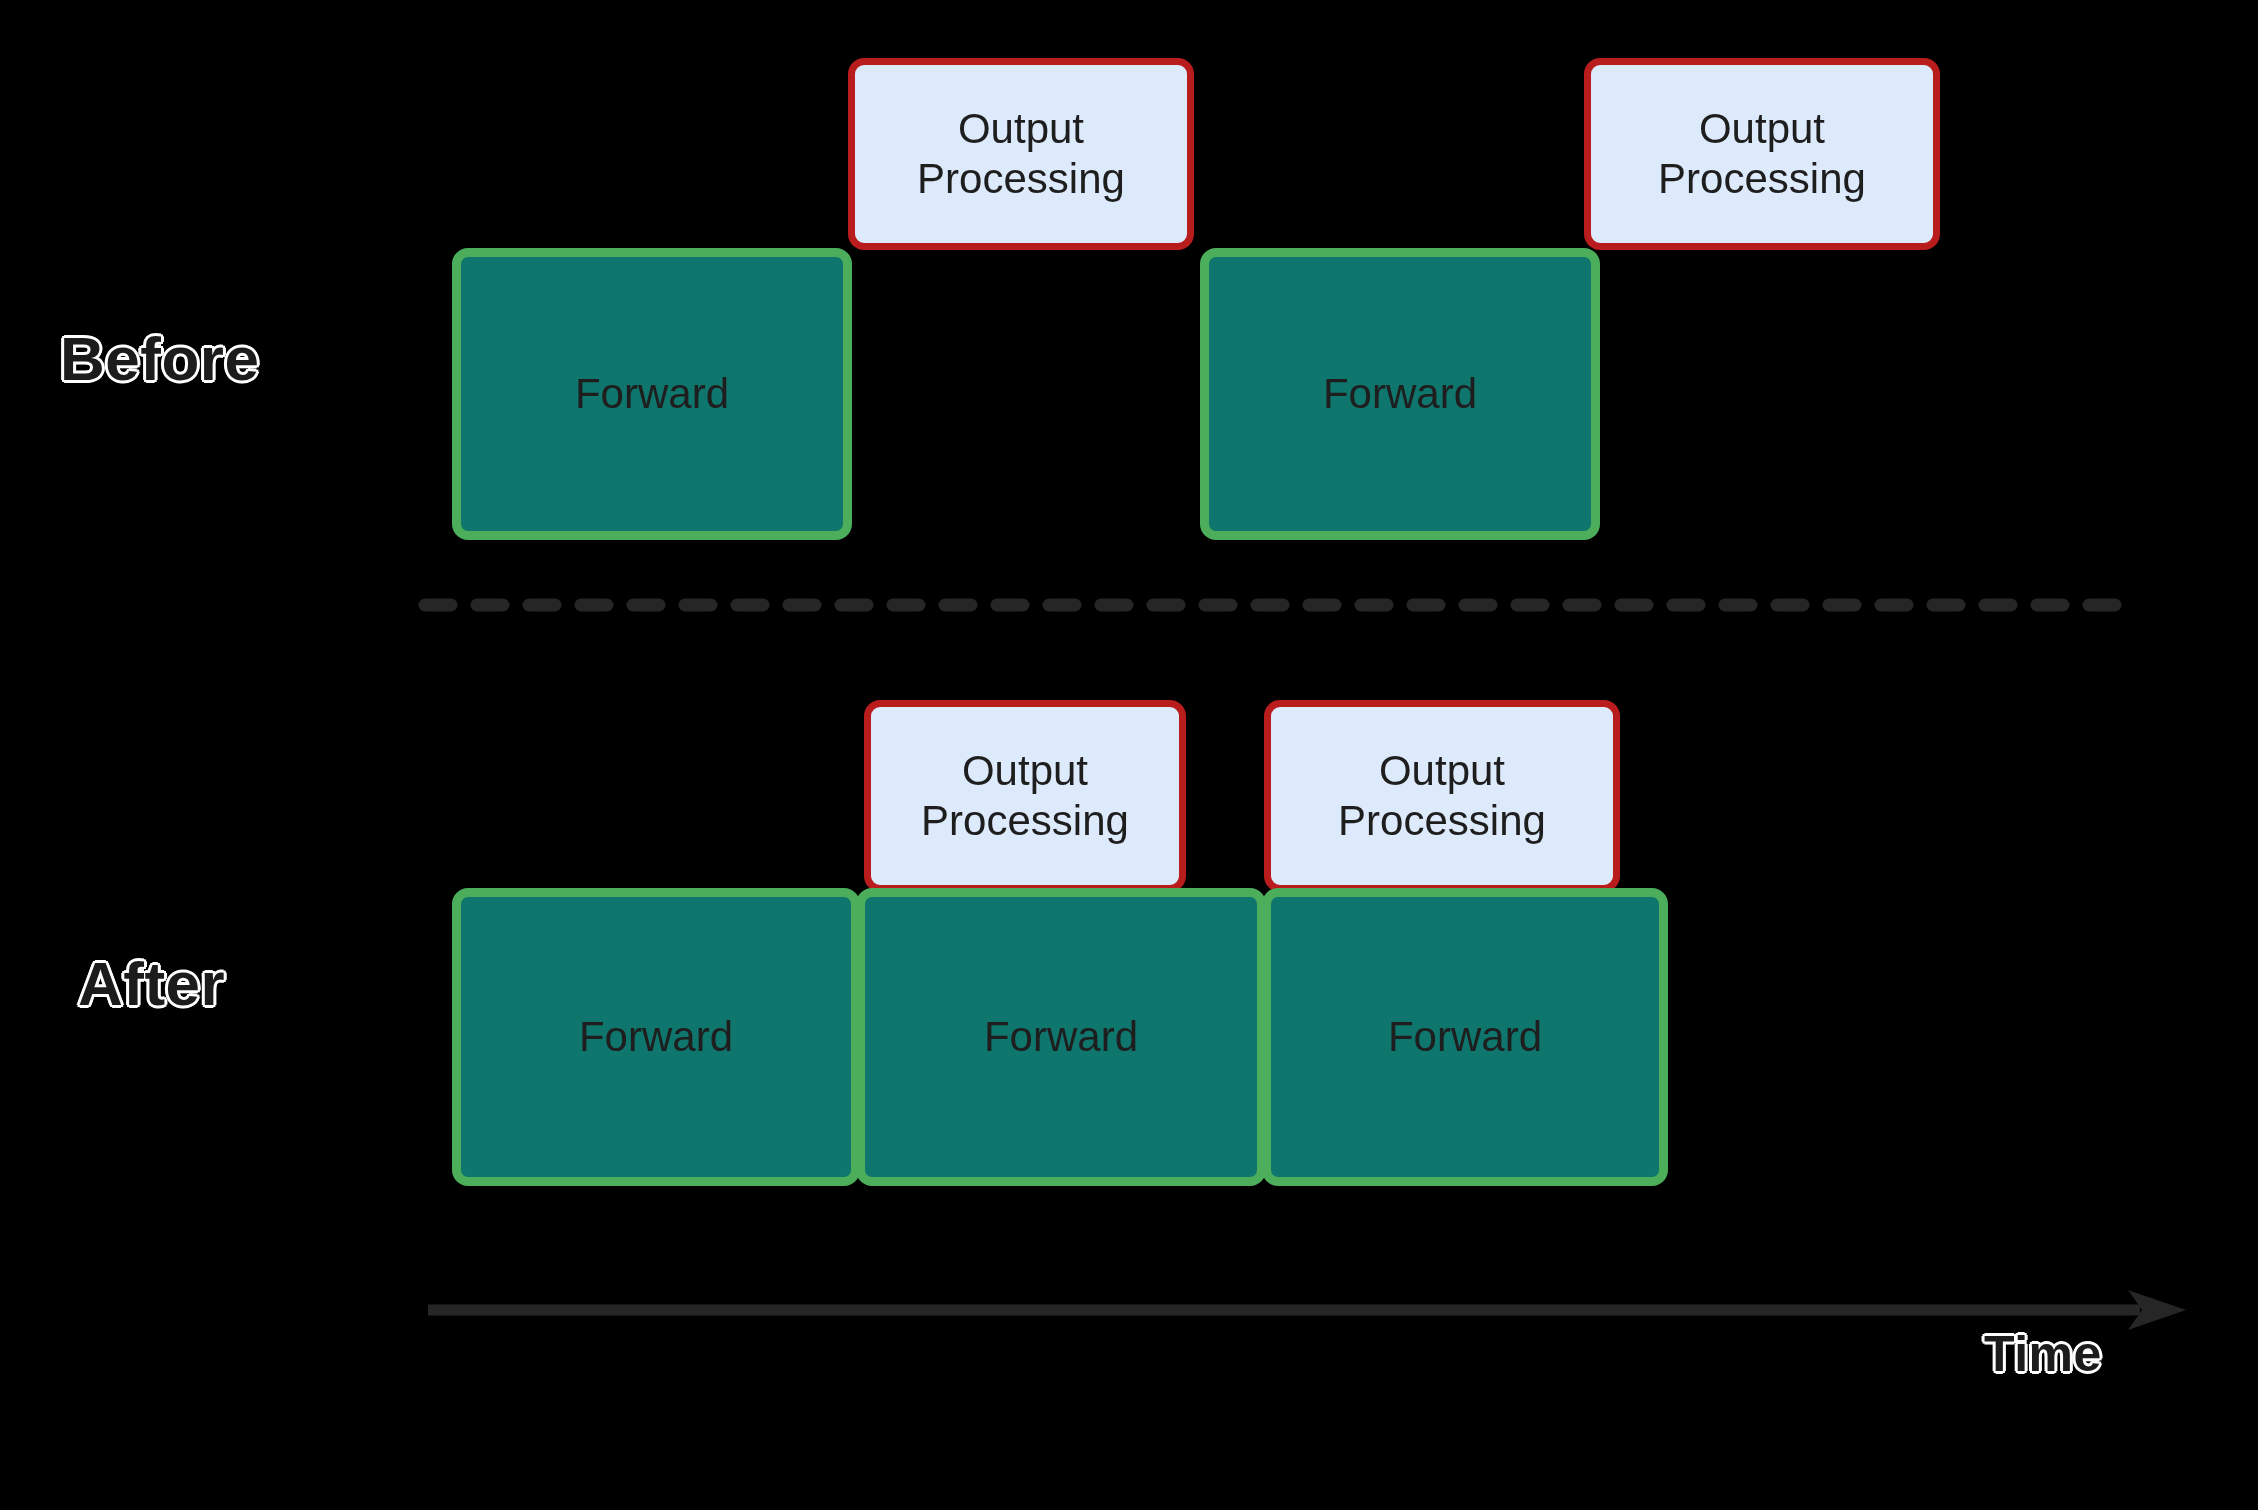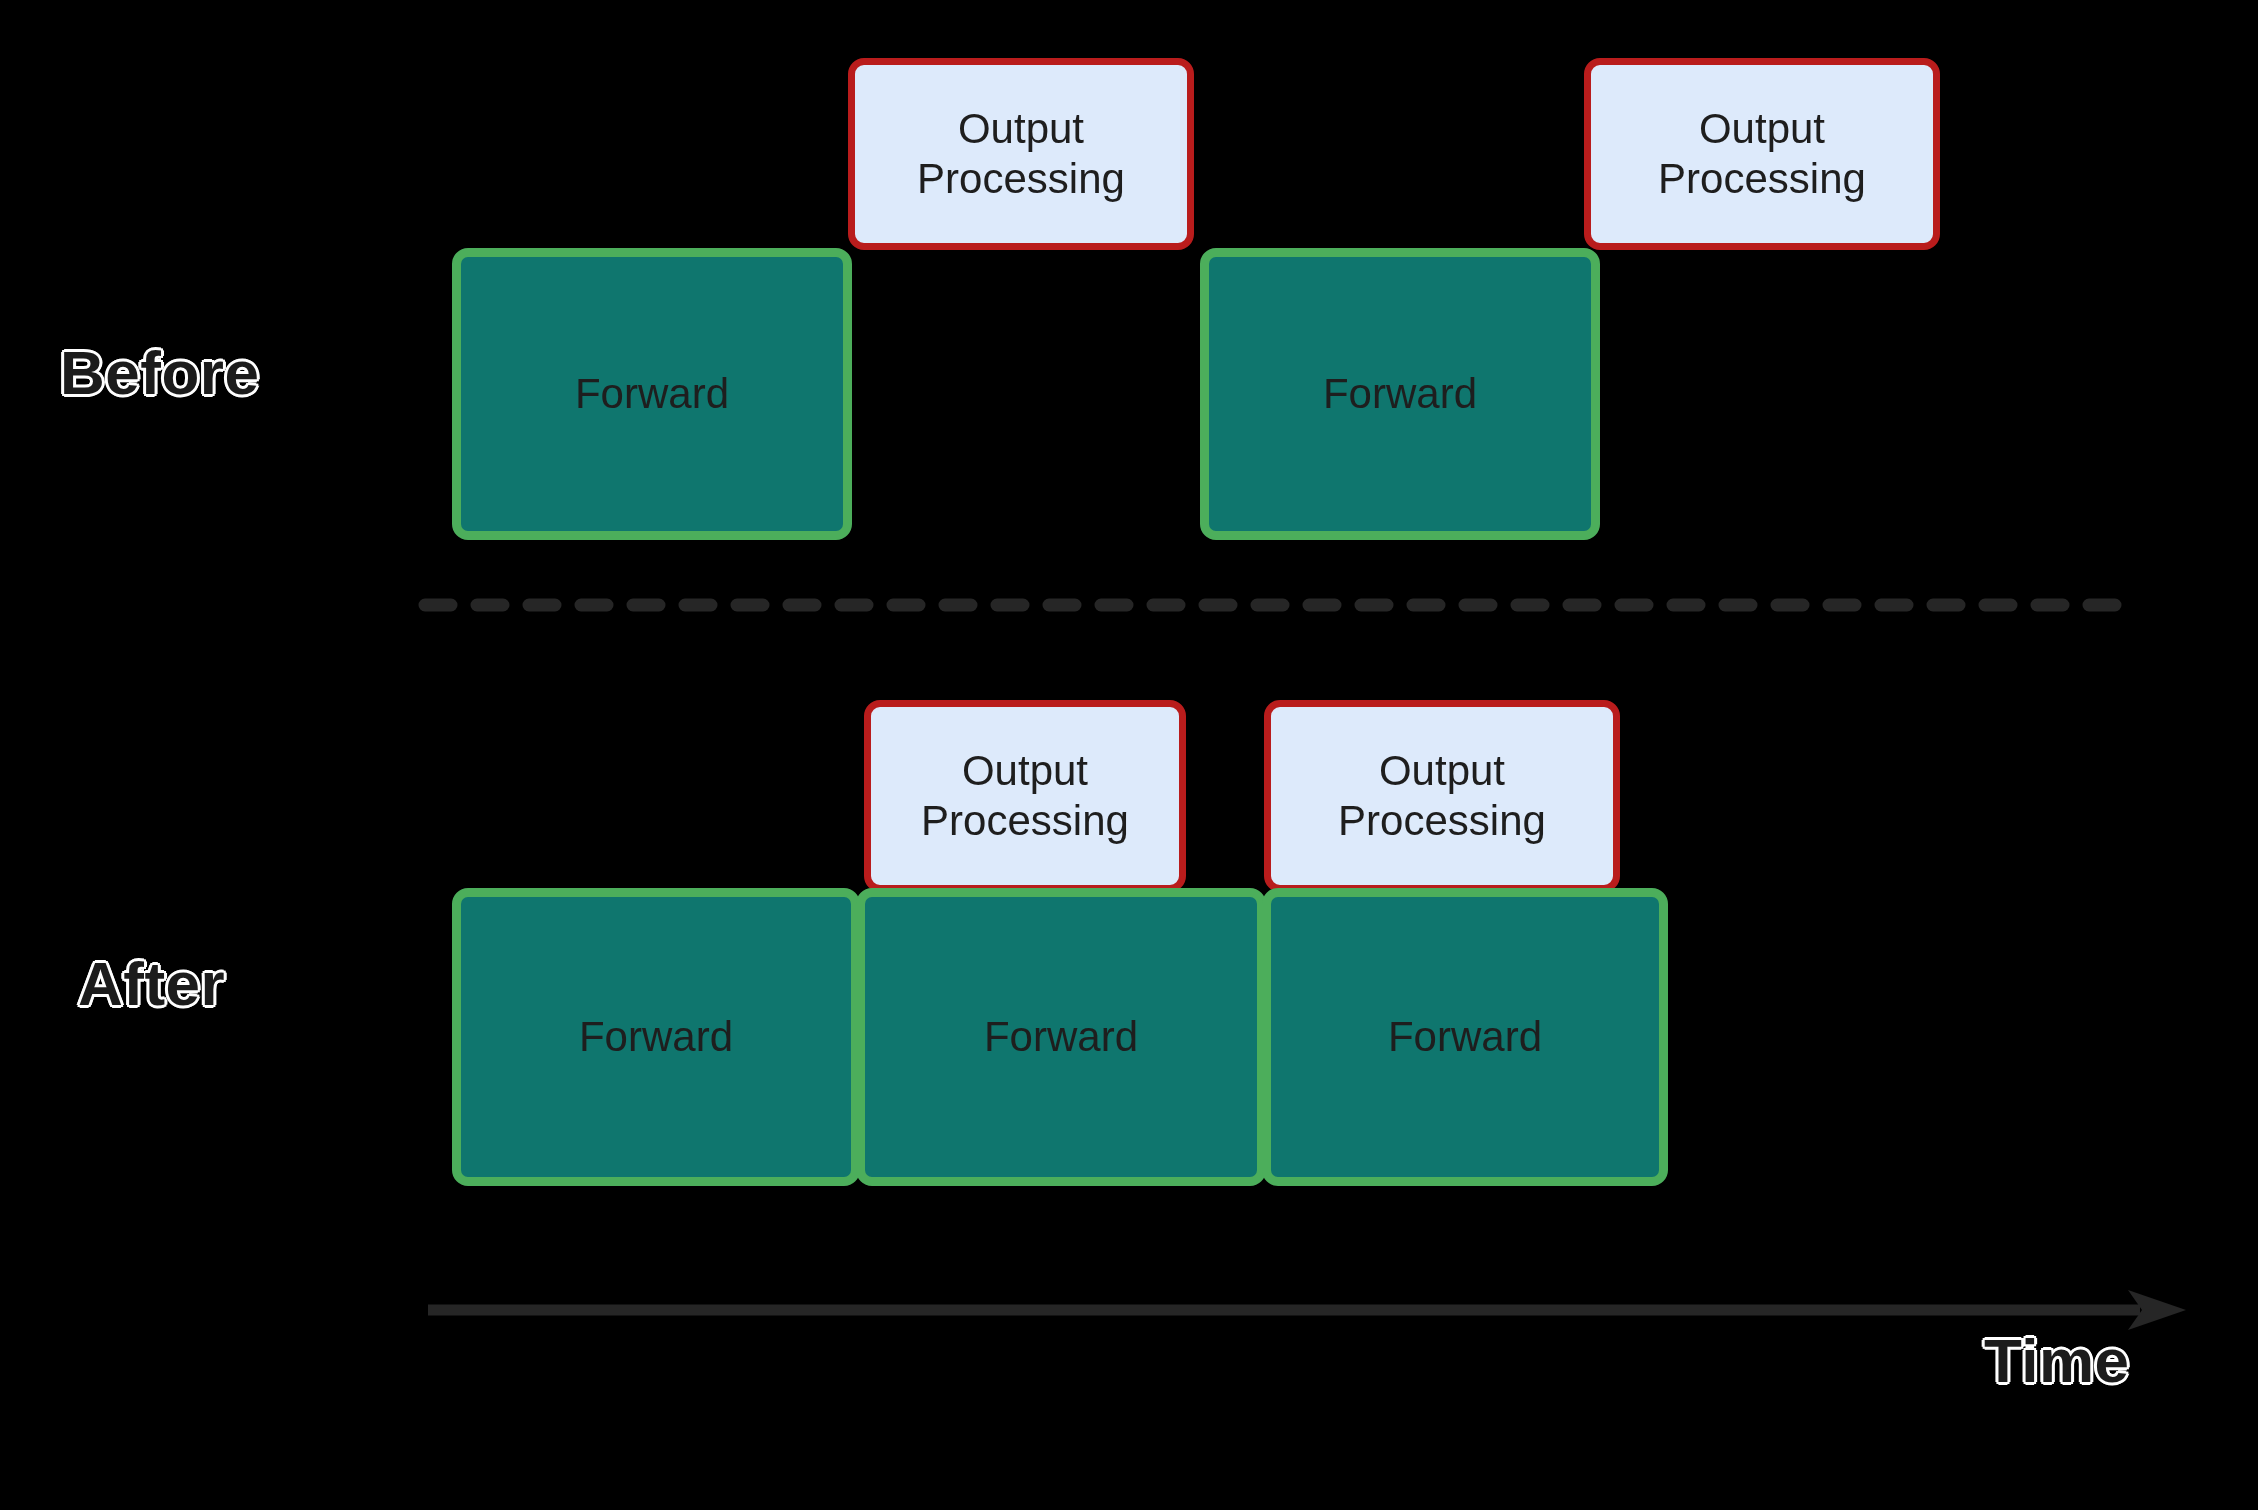--- a/index.html
+++ b/index.html
@@ -27,23 +27,23 @@
     letter-spacing: 0.5px;
     white-space: nowrap;
     -webkit-text-stroke: 3px #ffffff;
     paint-order: stroke fill;
     text-shadow:
       -2px -2px 0 #ffffff,  2px -2px 0 #ffffff,
       -2px  2px 0 #ffffff,  2px  2px 0 #ffffff,
       -3px  0   0 #ffffff,  3px  0   0 #ffffff,
        0   -3px 0 #ffffff,  0    3px 0 #ffffff;
   }
-  #label-before { left: 60px;  top: 337px; font-size: 62px; }
+  #label-before { left: 60px;  top: 323px; font-size: 62px; }
   #label-after  { left: 78px;  top: 912px; font-size: 62px; margin-top: 36px; }
-  #label-time   { left: 1984px; top: 1325px; font-size: 62px; text-align: right; }
+  #label-time   { left: 1984px; top: 1325px; font-size: 50px; text-align: right; }
 
   
   .box {
     position: absolute;
     box-sizing: border-box;
     display: flex;
     align-items: center;
     justify-content: center;
     text-align: center;
     border-radius: 16px;

